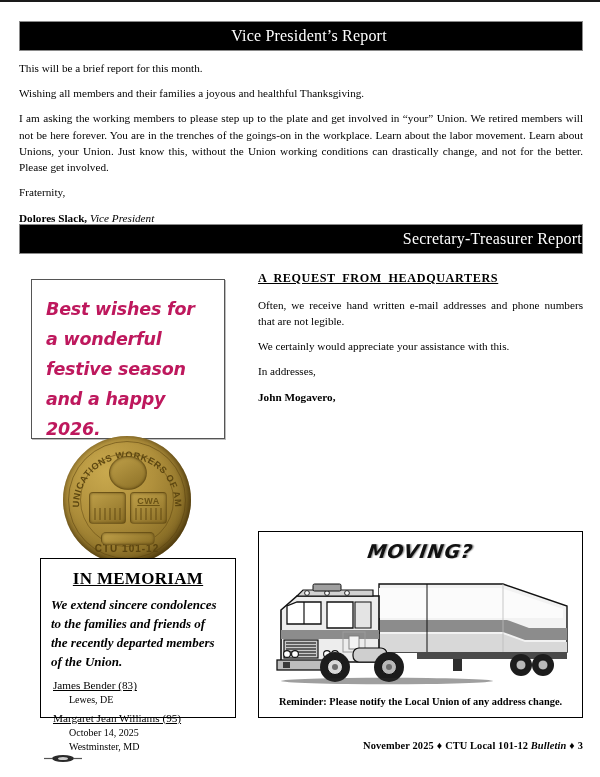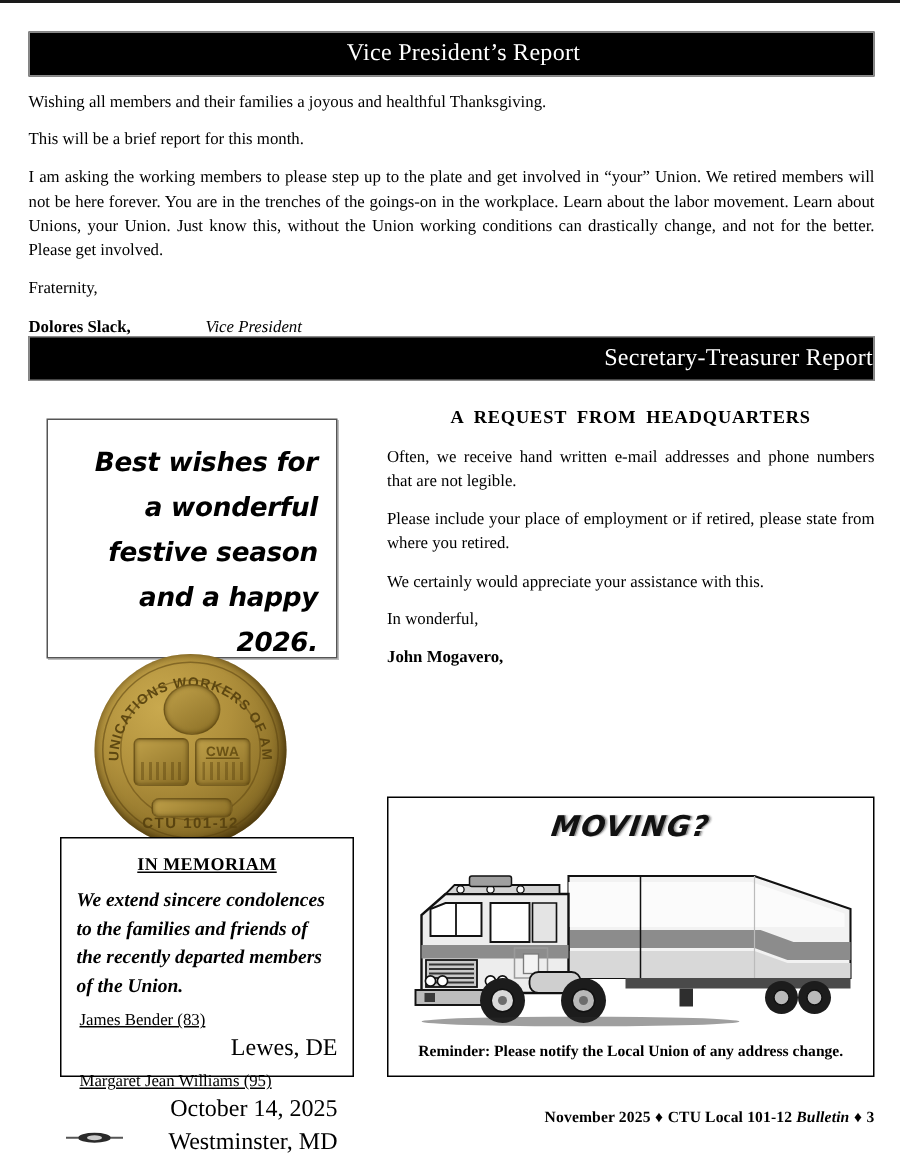--- a/index.html
+++ b/index.html
@@ -61,21 +61,21 @@
   .para:last-child { margin-bottom: 0; }
 
   
   #vp-body {
     left: 19px;
     top: 58px;
     width: 564px;
   }
   #vp-body .para { margin-bottom: 9px; }
   .sig-name { font-weight: bold; }
-  .sig-title { font-style: italic; margin-left: 47px; }
+  .sig-title { font-style: italic; }
   #st-right {
     position: absolute;
     left: 258px;
     top: 268px;
     width: 325px;
   }
 
   
   #best-wishes-box {
     position: absolute;
@@ -89,22 +89,21 @@
     box-sizing: border-box;
     padding: 14px 12px 10px 14px;
   }
   #best-wishes-box .bw-text {
     font-family: "DejaVu Sans", sans-serif;
     font-weight: bold;
     font-style: italic;
     font-size: 17.5px;
     line-height: 1.72;
     letter-spacing: -0.2px;
-    color: #000000;
-    text-align: right;
+    color: #be185d;
   }
 
   
   #coin-wrap {
     position: absolute;
     left: 63px;
     top: 444px;
     width: 128px;
     height: 108px;
   }
@@ -188,21 +187,21 @@
     width: 196px;
     height: 160px;
     border: 1.5px solid #000000;
     background: #ffffff;
     box-sizing: border-box;
     padding: 10px 10px 8px 10px;
     text-align: center;
   }
   #in-memoriam-box .im-title {
     font-weight: bold;
-    font-size: 12px;
+    font-size: 17px;
     text-decoration: underline;
     letter-spacing: 0.3px;
     margin-bottom: 7px;
   }
   #in-memoriam-box .im-note {
     font-style: italic;
     font-weight: bold;
     font-size: 13px;
     line-height: 1.45;
     text-align: left;
@@ -211,32 +210,32 @@
   .im-entry { margin-bottom: 4px; }
   .im-entry .im-name {
     font-size: 11.2px;
     line-height: 1.35;
     text-align: left;
     display: block;
     padding-left: 2px;
     text-decoration: underline;
   }
   .im-entry .im-line {
-    font-size: 16px;
+    font-size: 10px;
     line-height: 1.35;
     display: block;
-    text-align: right;
+    text-align: left;
     padding-left: 18px;
   }
 
   
   #req-title {
     font-weight: bold;
     font-size: 12.2px;
-    text-align: center;
+    text-decoration: underline;
     letter-spacing: 0.6px;
     margin: 0 0 9px 0;
     word-spacing: 3px;
   }
   #st-right .para { margin-bottom: 9px; }
   .email-link {
     text-decoration: underline;
   }
   .ital { font-style: italic; }
 
@@ -304,22 +303,22 @@
 </head>
 <body>
 
 <div class="page">
 
   <div class="section-bar" id="bar-vp">
     <span class="bar-title">Vice President’s Report</span>
   </div>
 
   <div class="body-col" id="vp-body">
+    <p class="para">This will be a brief report for this month.</p>
     <p class="para">Wishing all members and their families a joyous and healthful Thanksgiving.</p>
-    <p class="para">This will be a brief report for this month.</p>
     <p class="para">I am asking the working members to please step up to the plate and get involved in “your” Union. We retired members will not be here forever. You are in the trenches of the goings-on in the workplace.  Learn about the labor movement. Learn about Unions, your Union. Just know this, without the Union working conditions can drastically change, and not for the better. Please get involved.</p>
     <p class="para">Fraternity,</p>
     <p class="para">
       <span class="sig-name">Dolores Slack,</span><span>&nbsp;</span><span class="sig-title">Vice President</span>
     </p>
   </div>
 
   <div class="section-bar" id="bar-st">
     <span class="bar-title">Secretary-Treasurer Report</span>
   </div>
@@ -370,23 +369,22 @@
       <span class="im-line">Westminster, MD</span>
     </div>
   </div>
 
   <div class="body-col" id="st-right">
     <div id="req-title">A  REQUEST  FROM  HEADQUARTERS</div>
 
     <p class="para">Often, we receive hand written e-mail addresses and phone numbers that are not legible.</p>
 
 
-    <p class="para">Please include your place of employment or if retired, please state from where you retired.</p>
     <p class="para">We certainly would appreciate your assistance with this.</p>
-    <p class="para">In wonderful,</p>
+    <p class="para">In addresses,</p>
     <p class="para sig-name">John Mogavero,</p>
   </div>
 
   <div id="moving-box">
     <div id="moving-title">MOVING?</div>
 
     <svg id="truck-art" viewBox="0 0 308 120">
 
       <path d="M112 18 L236 18 L300 40 L300 86 L160 86 L112 86 Z" fill="#f2f2f2" stroke="#111" stroke-width="1.4"></path>
 

